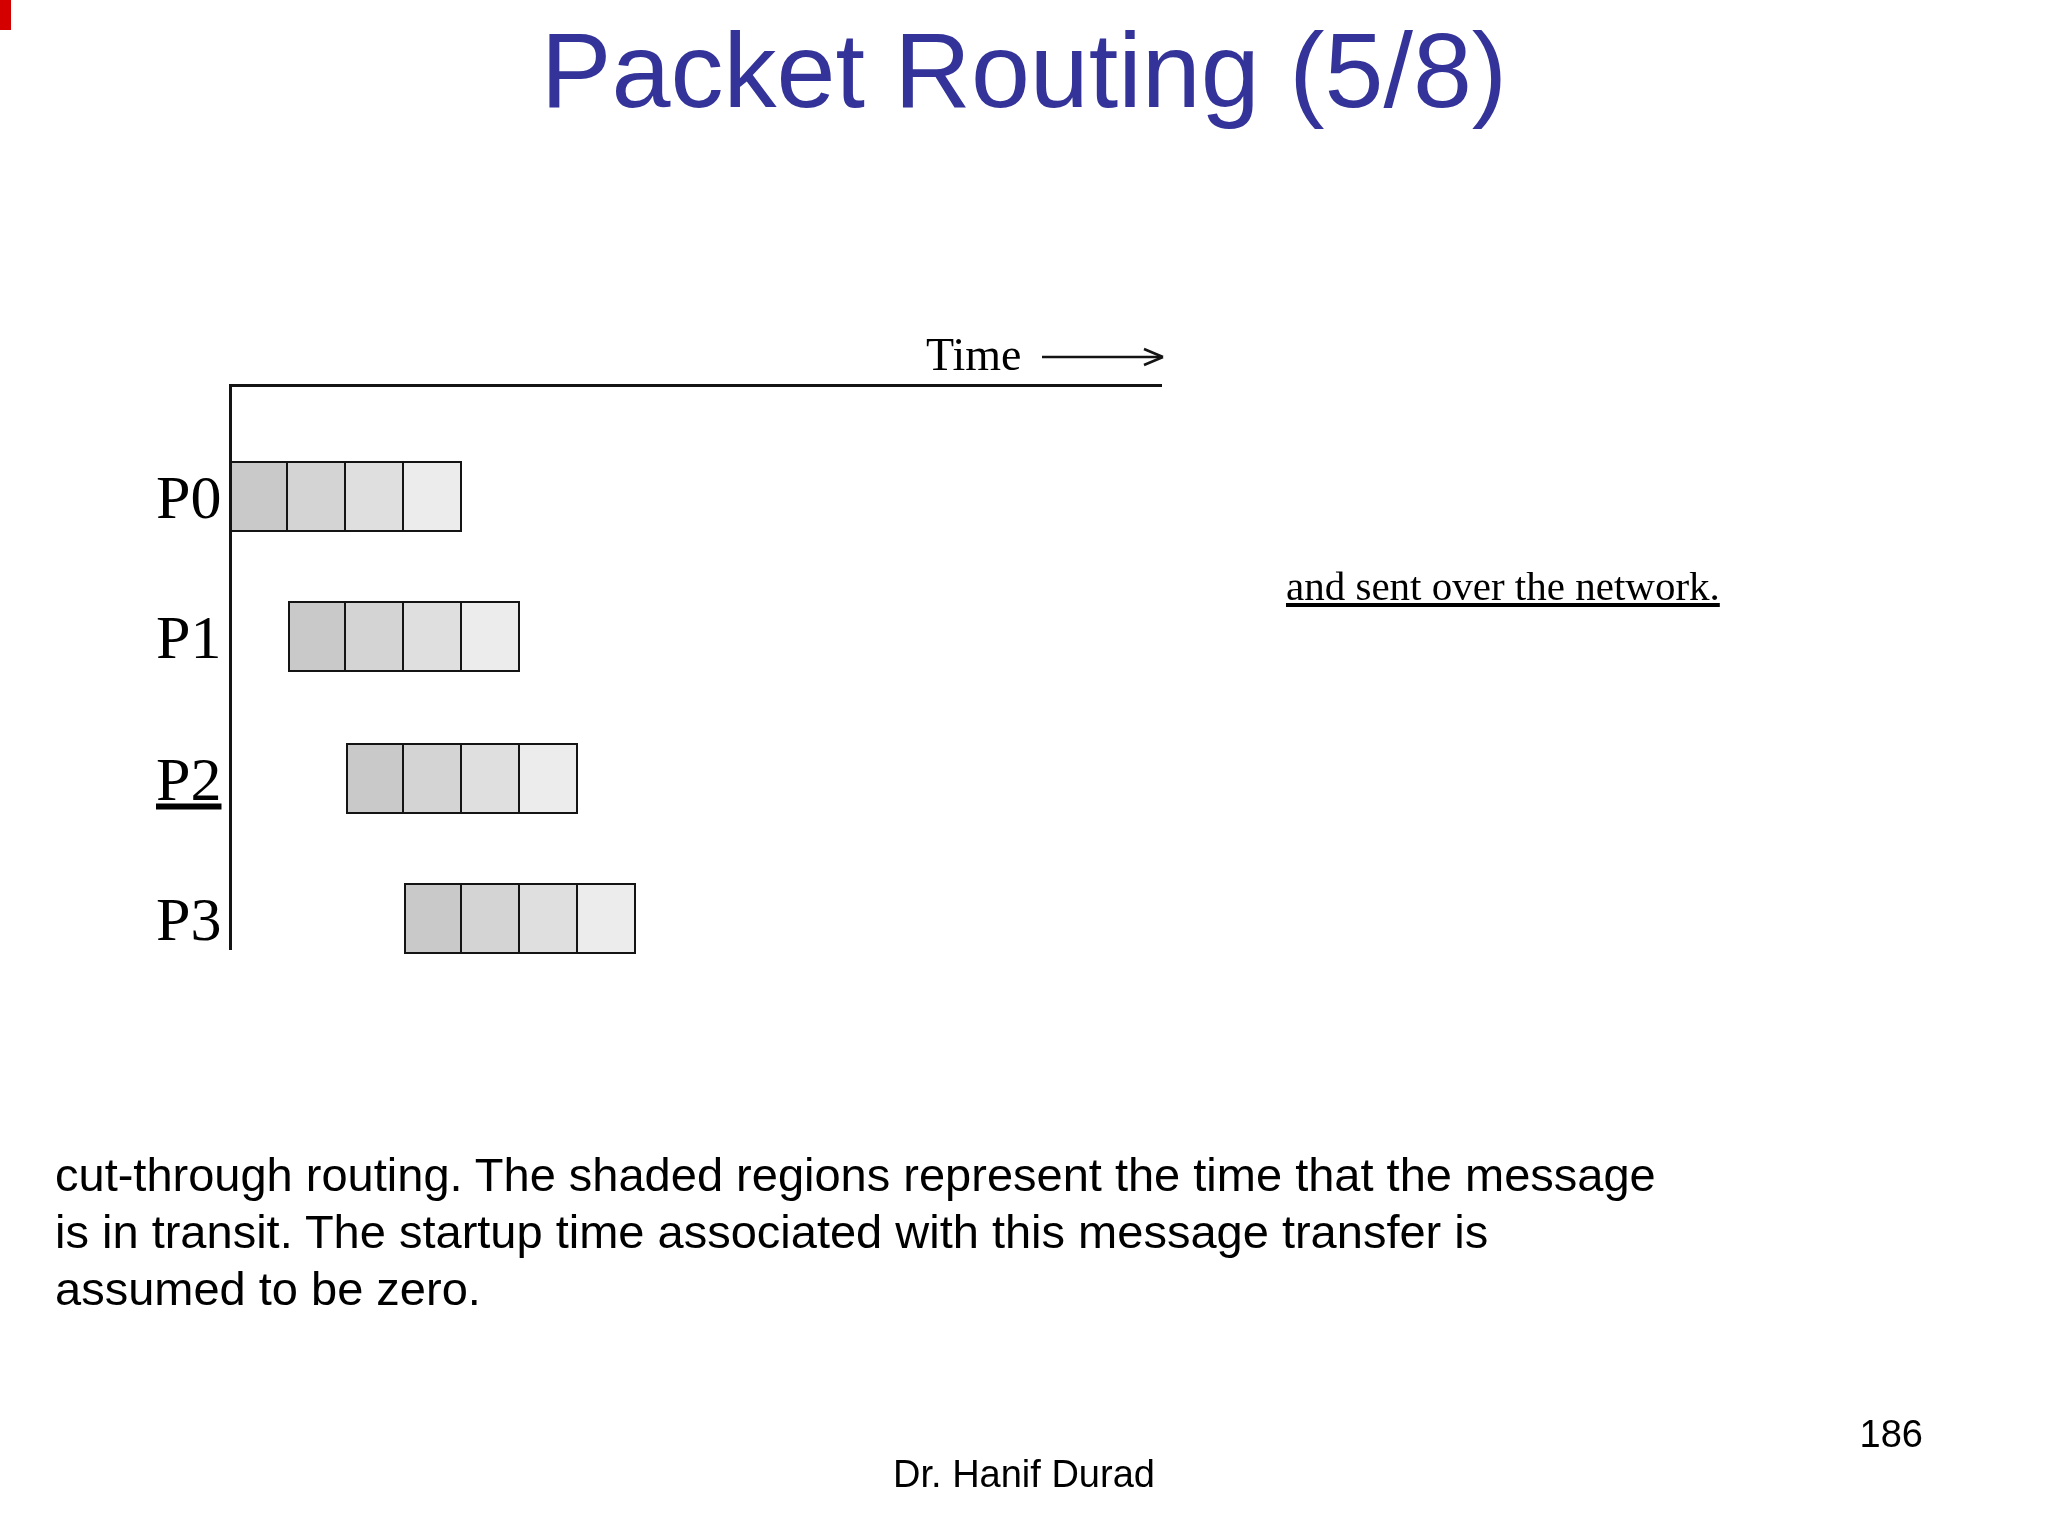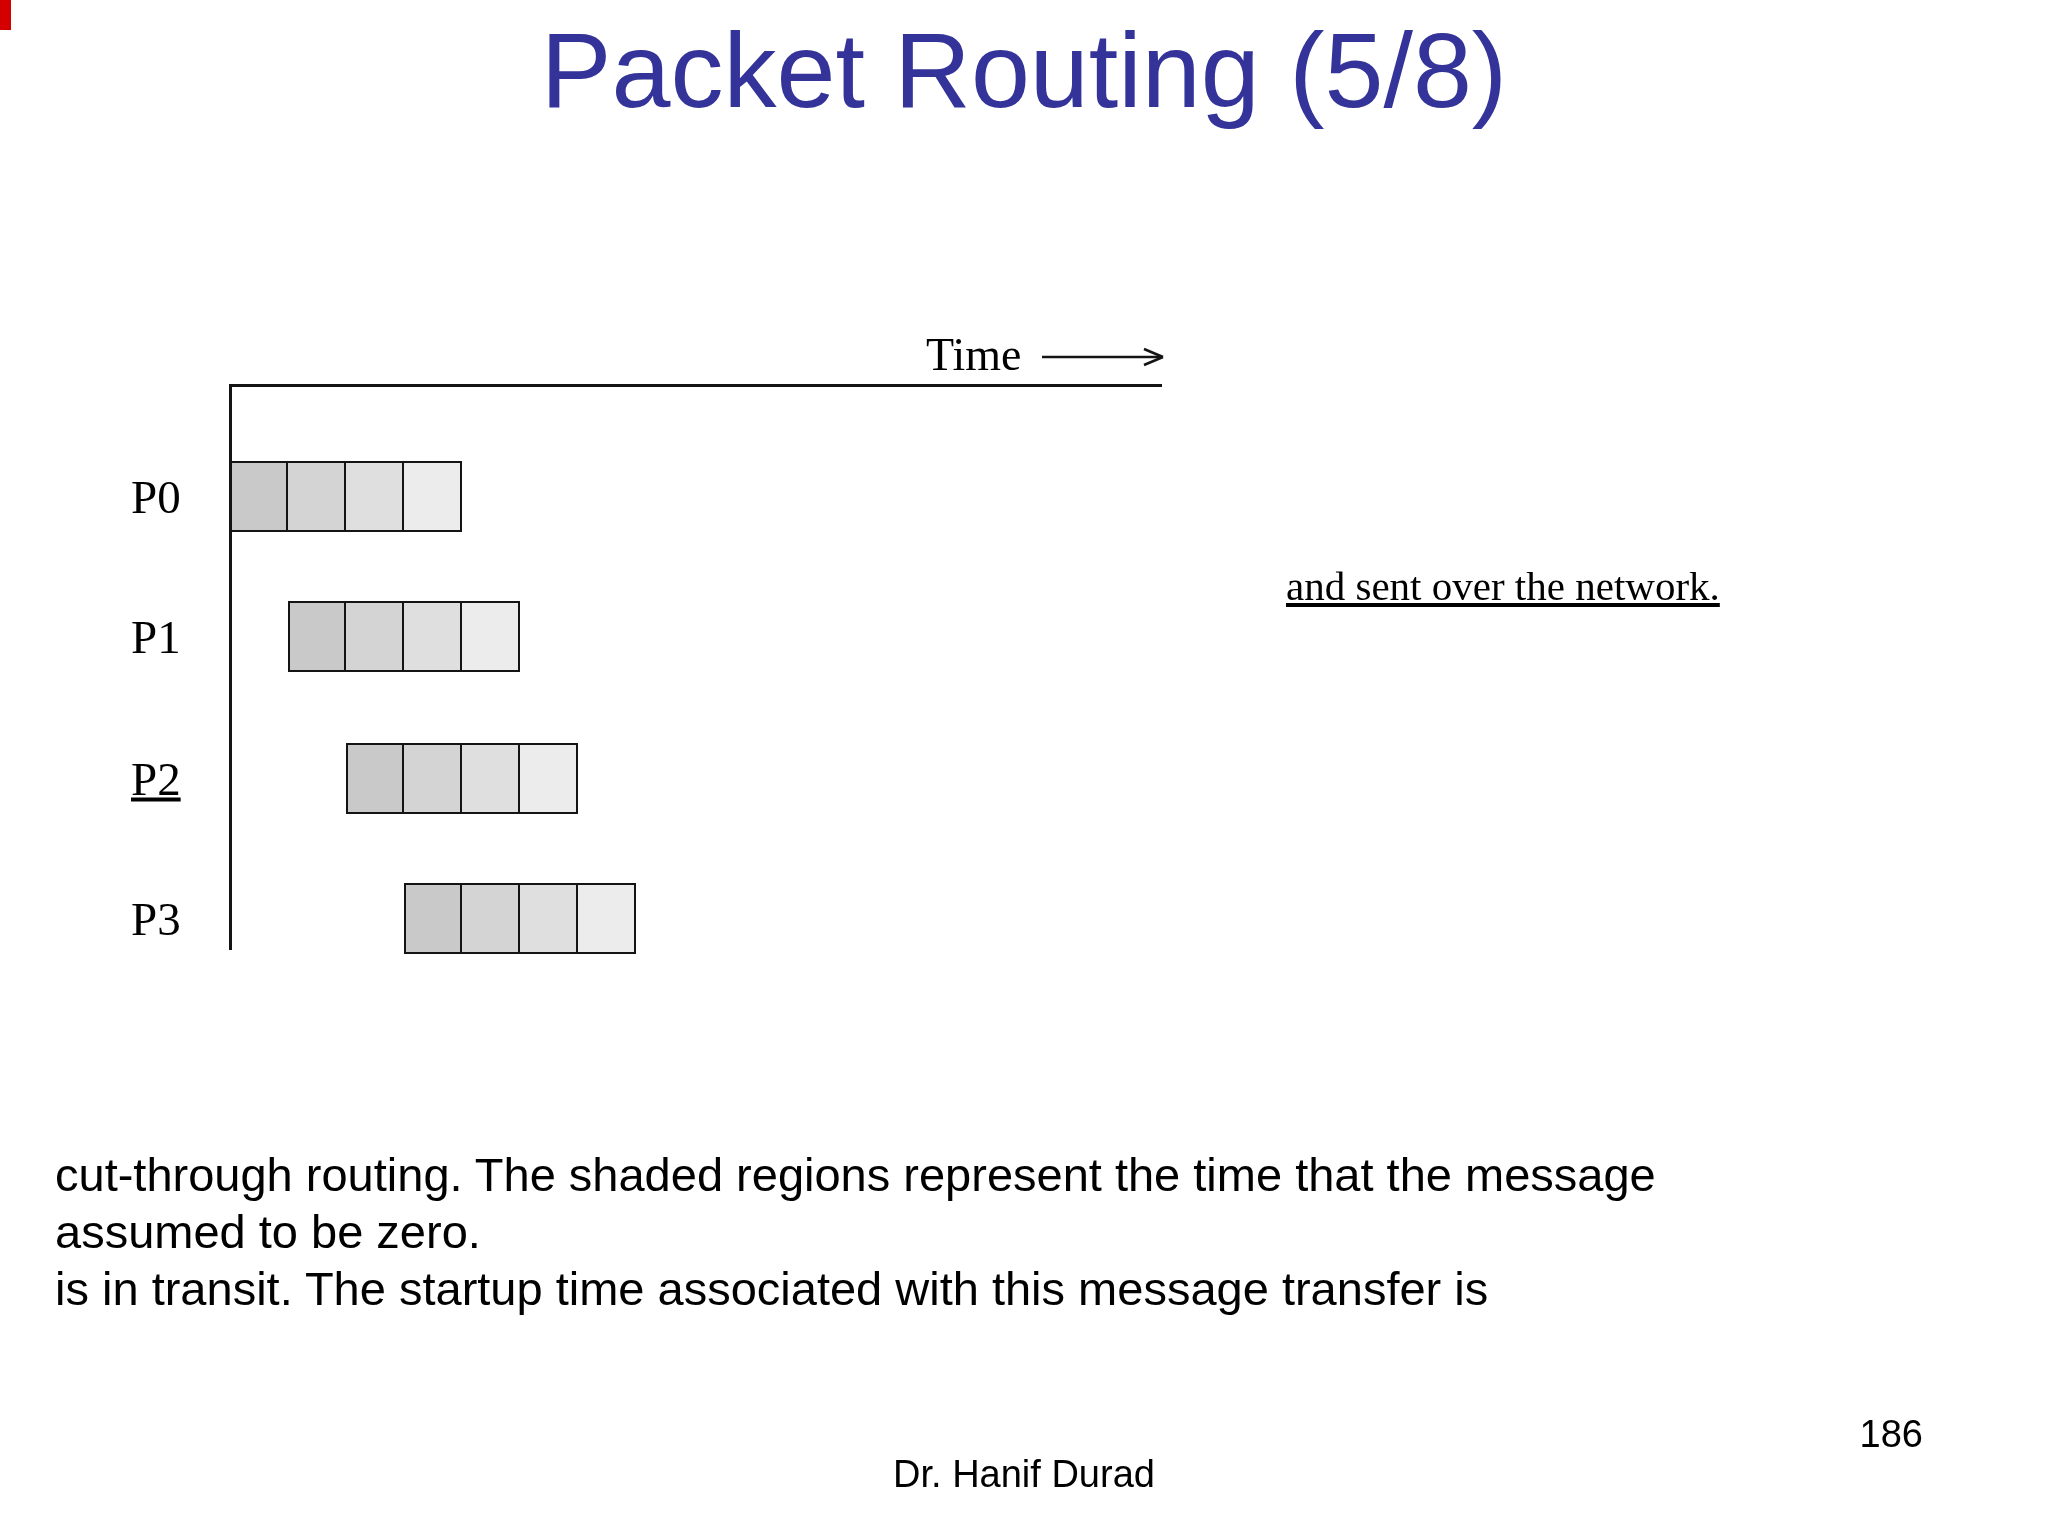--- a/index.html
+++ b/index.html
@@ -33,24 +33,24 @@
   .time-arrow{position:absolute;left:1040px;top:346px;}
   .axis-h{
     position:absolute;left:230px;top:384px;width:932px;height:3px;
     background:#141414;
   }
   .axis-v{
     position:absolute;left:229px;top:384px;width:3px;height:566px;
     background:#141414;
   }
   .plabel{
-    position:absolute;left:131px;
+    position:absolute;left:156px;
     transform:translateY(-50%);
     font-family:"Liberation Serif","DejaVu Serif",serif;
-    font-size:47px;line-height:47px;
+    font-size:62px;line-height:47px;
   }
   .bar{
     position:absolute;display:flex;height:71px;
   }
   .cell{
     width:58px;height:71px;box-sizing:border-box;
     border:2px solid #141414;
   }
   .cell + .cell{border-left:0;}
   .caption{
@@ -135,20 +135,20 @@
         </div>
       </div>
 
     <div class="caption">
       <div class="cap2">and sent over the network.</div>
     </div>
   </div>
 
   <div class="bodytext">
     <div class="bline">cut-through routing. The shaded regions represent the time that the message</div>
+    <div class="bline">is in transit. The startup time associated with this message transfer is</div>
     <div class="bline">assumed to be zero.</div>
-    <div class="bline">is in transit. The startup time associated with this message transfer is</div>
   </div>
 
   <div class="footer-author">Dr. Hanif Durad</div>
   <div class="footer-page">186</div>
 
 </div>
 
 </body></html>

